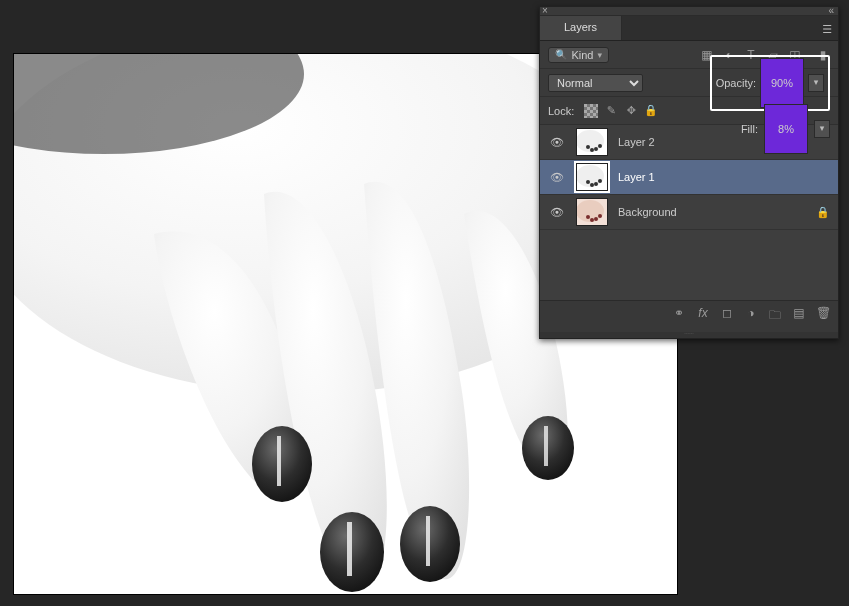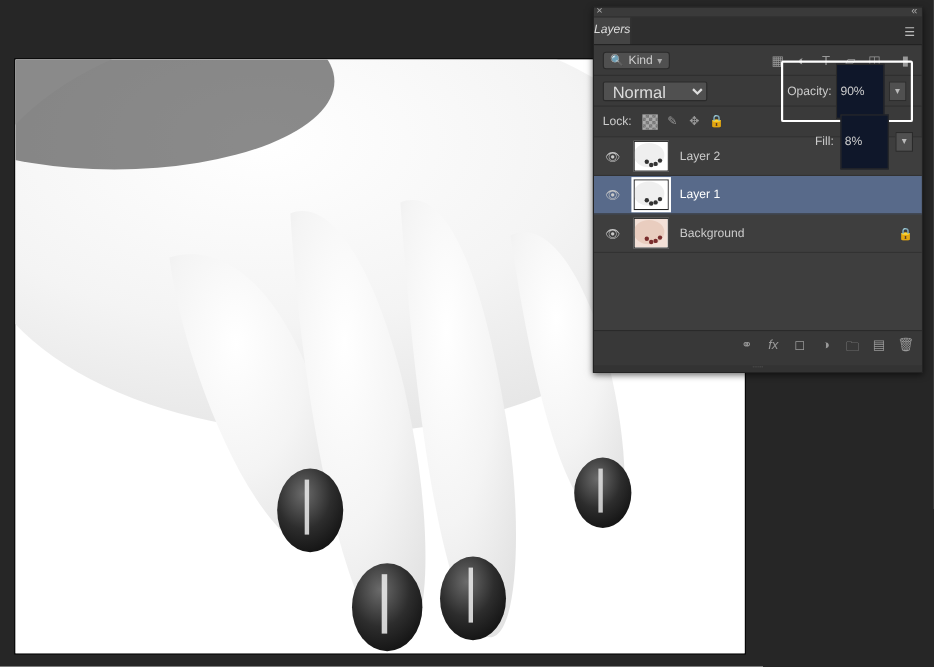--- a/index.html
+++ b/index.html
@@ -47,50 +47,49 @@
   }
   .panel-topbar .collapse {
     position: absolute; right: 4px; top: -2px; color:#aaa; font-size:10px;
   }
   .tabbar {
     display: flex; height: 24px; background:#2e2e2e;
     border-bottom:1px solid #222;
     position:relative;
   }
   .tabbar .tab {
-    padding: 5px 0 0;
+    padding: 5px 24px 0;
     background:#444;
     border-right:1px solid #2a2a2a;
     color:#ddd;
     height: 24px;
     box-sizing:border-box;
     position:relative;
     top:0;
-    font-style:italic;
   }
   .tabbar .menu-icon {
     position:absolute; right:6px; top:7px; color:#bbb;
   }
   .row { display:flex; align-items:center; padding:4px 8px; gap:6px; border-bottom:1px solid #2f2f2f; height: 28px; box-sizing:border-box;}
   .row select, .row input[type=text]{
-    background:#505050; color:#ddd; border:1px solid #2a2a2a; font-size:15px;
+    background:#505050; color:#ddd; border:1px solid #2a2a2a; font-size:11px;
     height:18px; border-radius:2px; padding:0 4px;
   }
   .search-kind {
     background:#505050; border:1px solid #2a2a2a; border-radius:3px; padding:1px 6px;
     display:flex; align-items:center; gap:4px;
   }
   .search-kind .mag { font-size:10px; color:#bbb;}
   .filter-icons { margin-left:auto; display:flex; gap:8px; color:#999;}
   .filter-icons span { width:14px; text-align:center; font-size:12px; }
 
   .blend-select { width:95px; }
   .opacity-box { display:flex; align-items:center; gap:4px; margin-left:auto;
      border:2px solid #ffffff; padding:1px 4px; border-radius:2px;}
-  .opacity-val { background:#0f172a; border:1px solid #2a2a2a; width:36px; text-align:left; padding:16px 3px; height:16px; line-height:16px;}
+  .opacity-val { background:#6d28d9; border:1px solid #2a2a2a; width:36px; text-align:center; padding:16px 3px; height:16px; line-height:16px;}
   .dd-arrow { background:#505050;border:1px solid #2a2a2a;width:14px;height:16px;text-align:center;line-height:14px;color:#bbb;font-size:9px;}
 
   .lock-label { color:#ccc;text-align:center; }
   .lock-icons { display:flex; gap:6px; margin-left:4px; color:#999;}
   .lock-icons span { width:14px; text-align:center;}
   .checker {
     width:14px;height:14px;
     background-image:
       linear-gradient(45deg,#777 25%,transparent 25%),
       linear-gradient(-45deg,#777 25%,transparent 25%),

